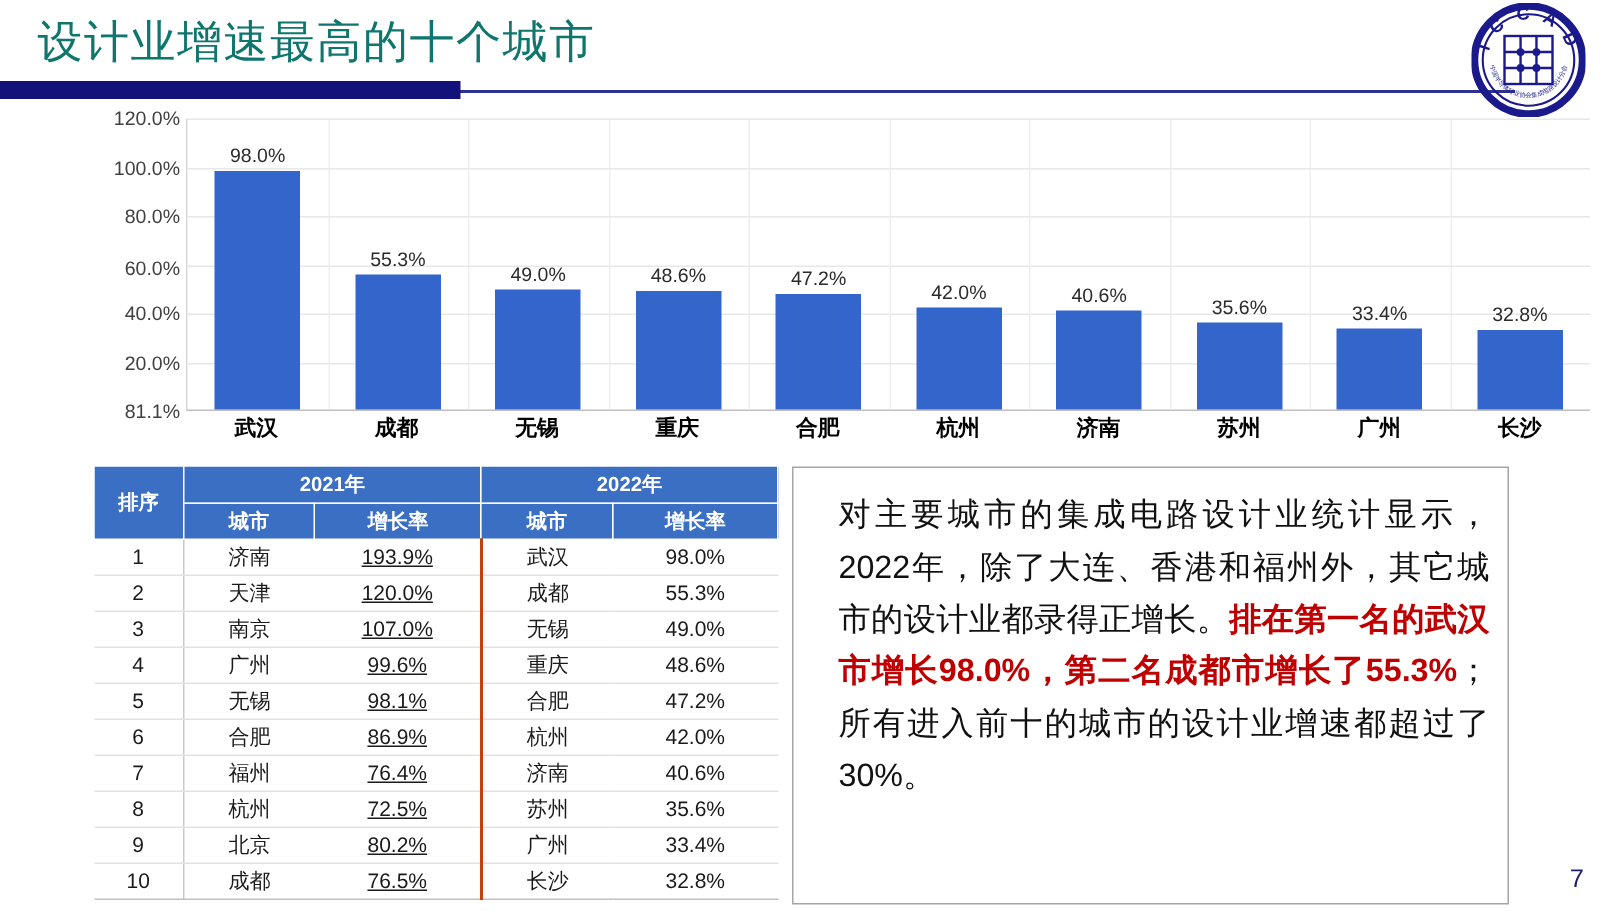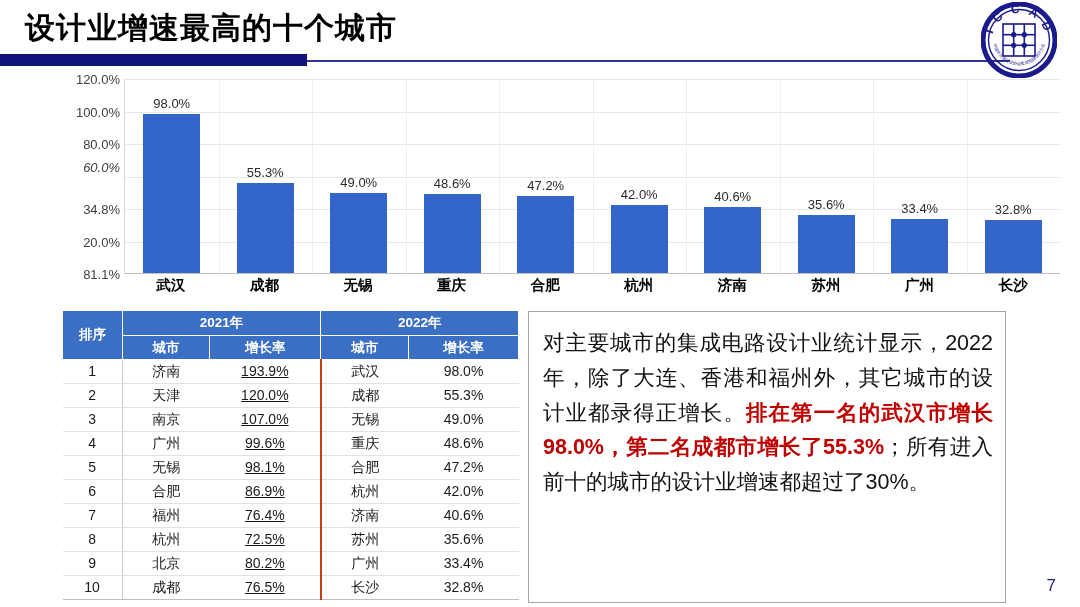--- a/index.html
+++ b/index.html
@@ -7,21 +7,21 @@
     width: 1080px; height: 607px;
     background: #ffffff;
     font-family: "Liberation Sans", "DejaVu Sans", sans-serif;
     overflow: hidden;
   }
   #slide { position: relative; width: 1080px; height: 607px; background: #fff; }
 
   
   #slide-title {
     position: absolute; left: 25px; top: 8px;
-    font-size: 30px; font-weight: bold; color: #000000;
+    font-size: 30px; font-weight: normal; color: #0f766e;
     letter-spacing: 1px; white-space: nowrap;
   }
   #rule-thin {
     position: absolute; left: 0px; top: 60px; width: 1010px; height: 2px;
     background: #2E3192;
   }
   #rule-thick {
     position: absolute; left: 0px; top: 54px; width: 307px; height: 12px;
     background: #12127A;
   }
@@ -80,21 +80,21 @@
   #rank-table td.citycol { width: 98px; }
   #rank-table td.ratecol { width: 120px; border-right: 2px solid #c2410c; text-decoration: underline; }
   #rank-table td.citycol2 { width: 98px; }
   #rank-table td.ratecol2 { width: 120px; }
   #rank-table tbody tr:last-child td { border-bottom: 1px solid #BFBFBF; }
 
   
   #textbox {
     position: absolute; left: 528px; top: 311px; width: 478px; height: 292px;
     border: 1px solid #A6A6A6; background: #fff;
-    padding: 14px 12px 8px 14px;
+    padding: 14px 12px 8px 30px;
   }
   #textbox p {
     font-size: 21.5px; line-height: 1.62; color: #111;
     text-align: justify; text-justify: inter-character;
     font-family: "Liberation Sans", sans-serif;
   }
   #textbox .hl { color: #C00000; font-weight: bold; }
 
   
   #footer {
@@ -141,22 +141,22 @@
       <text font-size="4.2" fill="#1A1A8C" font-family="'Liberation Sans', sans-serif">
         <textPath href="#arcBot" startOffset="50%" text-anchor="middle">中国半导体行业协会集成电路设计分会</textPath>
       </text>
     </svg>
   </div>
 
   <div id="chart">
     <div class="ylabels">
         <div class="ylabel" style="top: 200px;">81.1%</div>
         <div class="ylabel" style="top: 167.5px;">20.0%</div>
-        <div class="ylabel" style="top: 135px;">34.8%</div>
-        <div class="ylabel" style="top: 93px; font-style: italic;">60.0%</div>
+        <div class="ylabel" style="top: 135px;">40.0%</div>
+        <div class="ylabel" style="top: 105px;">60.0%</div>
         <div class="ylabel" style="top: 70px;">80.0%</div>
         <div class="ylabel" style="top: 37.5px;">100.0%</div>
         <div class="ylabel" style="top: 5px;">120.0%</div>
       </div>
     <div id="plot">
         <div class="vgrid" style="left: 90%;"></div>
         <div class="vgrid" style="left: 80%;"></div>
         <div class="vgrid" style="left: 70%;"></div>
         <div class="vgrid" style="left: 60%;"></div>
         <div class="vgrid" style="left: 50%;"></div>

